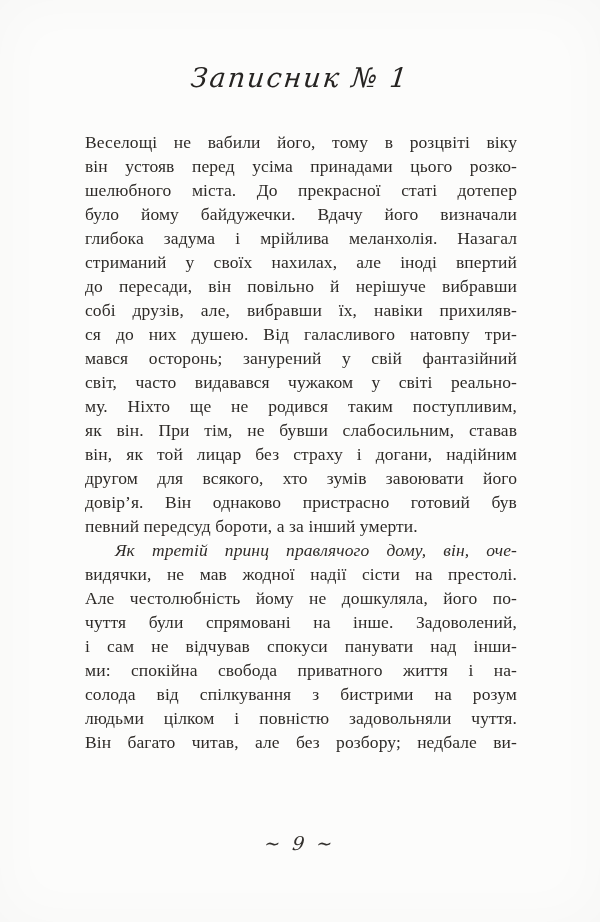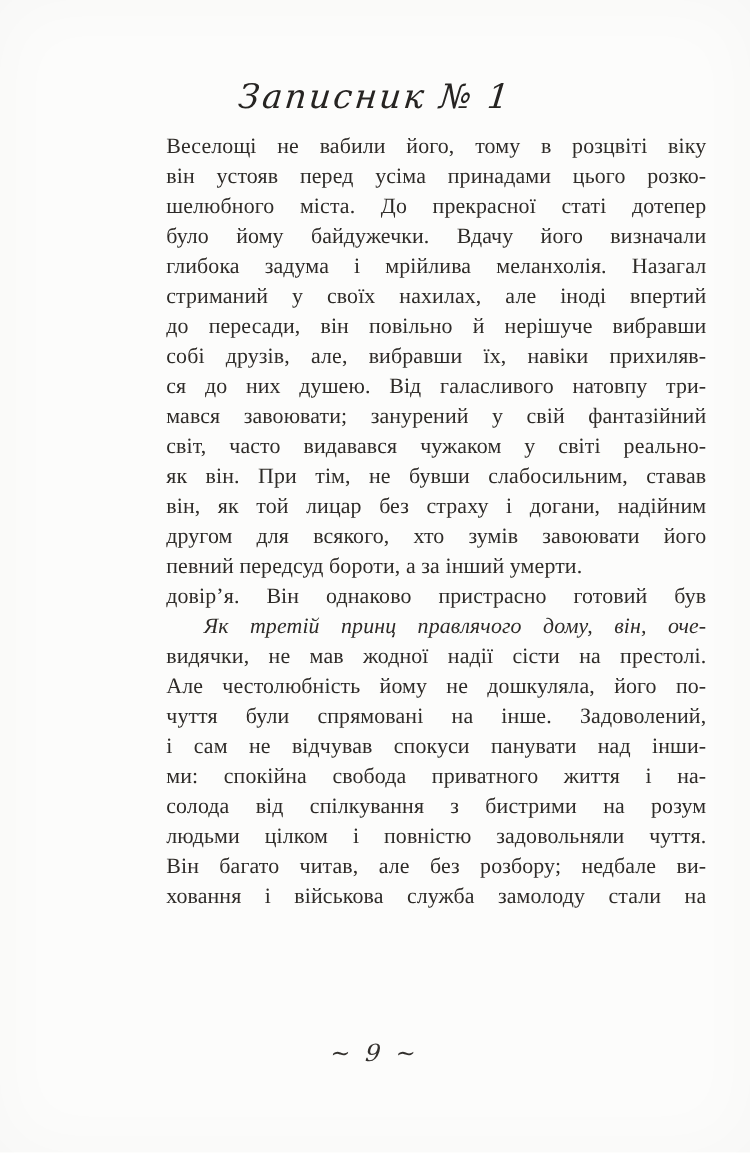--- a/index.html
+++ b/index.html
@@ -26,24 +26,23 @@
     text-align: center;
     font-family: "DejaVu Serif", serif;
     font-style: italic;
     font-size: 27px;
     letter-spacing: 2px;
     color: #262422;
     transform: skewX(-6deg);
   }
   .text-block {
     position: absolute;
-    top: 104px;
+    top: 130px;
     left: 85px;
     width: 432px;
-    margin-left: 48px;
   }
   .paragraph {
     margin: 0;
     padding: 0;
   }
   .line {
     height: 24px;
     line-height: 24px;
     font-size: 17.5px;
     letter-spacing: 0.1px;
@@ -83,36 +82,36 @@
       <div class="paragraph">
         <div class="line">Веселощі не вабили його, тому в розцвіті віку</div>
         <div class="line">він устояв перед усіма принадами цього розко-</div>
         <div class="line">шелюбного міста. До прекрасної статі дотепер</div>
         <div class="line">було йому байдужечки. Вдачу його визначали</div>
         <div class="line">глибока задума і мрійлива меланхолія. Назагал</div>
         <div class="line">стриманий у своїх нахилах, але іноді впертий</div>
         <div class="line">до пересади, він повільно й нерішуче вибравши</div>
         <div class="line">собі друзів, але, вибравши їх, навіки прихиляв-</div>
         <div class="line">ся до них душею. Від галасливого натовпу три-</div>
-        <div class="line">мався завоювати; занурений у свій фантазійний</div>
+        <div class="line">мався осторонь; занурений у свій фантазійний</div>
         <div class="line">світ, часто видавався чужаком у світі реально-</div>
+        <div class="line">му. Ніхто ще не родився таким поступливим,</div>
         <div class="line">як він. При тім, не бувши слабосильним, ставав</div>
         <div class="line">він, як той лицар без страху і догани, надійним</div>
         <div class="line">другом для всякого, хто зумів завоювати його</div>
+        <div class="line">довір’я. Він однаково пристрасно готовий був</div>
         <div class="line last">певний передсуд бороти, а за інший умерти.</div>
-        <div class="line">довір’я. Він однаково пристрасно готовий був</div>
       </div>
       <div class="paragraph">
         <div class="line indent">Як третій принц правлячого дому, він, оче-</div>
         <div class="line">видячки, не мав жодної надії сісти на престолі.</div>
         <div class="line">Але честолюбність йому не дошкуляла, його по-</div>
         <div class="line">чуття були спрямовані на інше. Задоволений,</div>
         <div class="line">і сам не відчував спокуси панувати над інши-</div>
         <div class="line">ми: спокійна свобода приватного життя і на-</div>
         <div class="line">солода від спілкування з бистрими на розум</div>
         <div class="line">людьми цілком і повністю задовольняли чуття.</div>
         <div class="line">Він багато читав, але без розбору; недбале ви-</div>
-        <div class="line">ховання і військова служба замолоду стали на</div>
       </div>
     </div>
 
   <div class="page-number">~ 9 ~</div>
 </div>
 
 </body></html>

